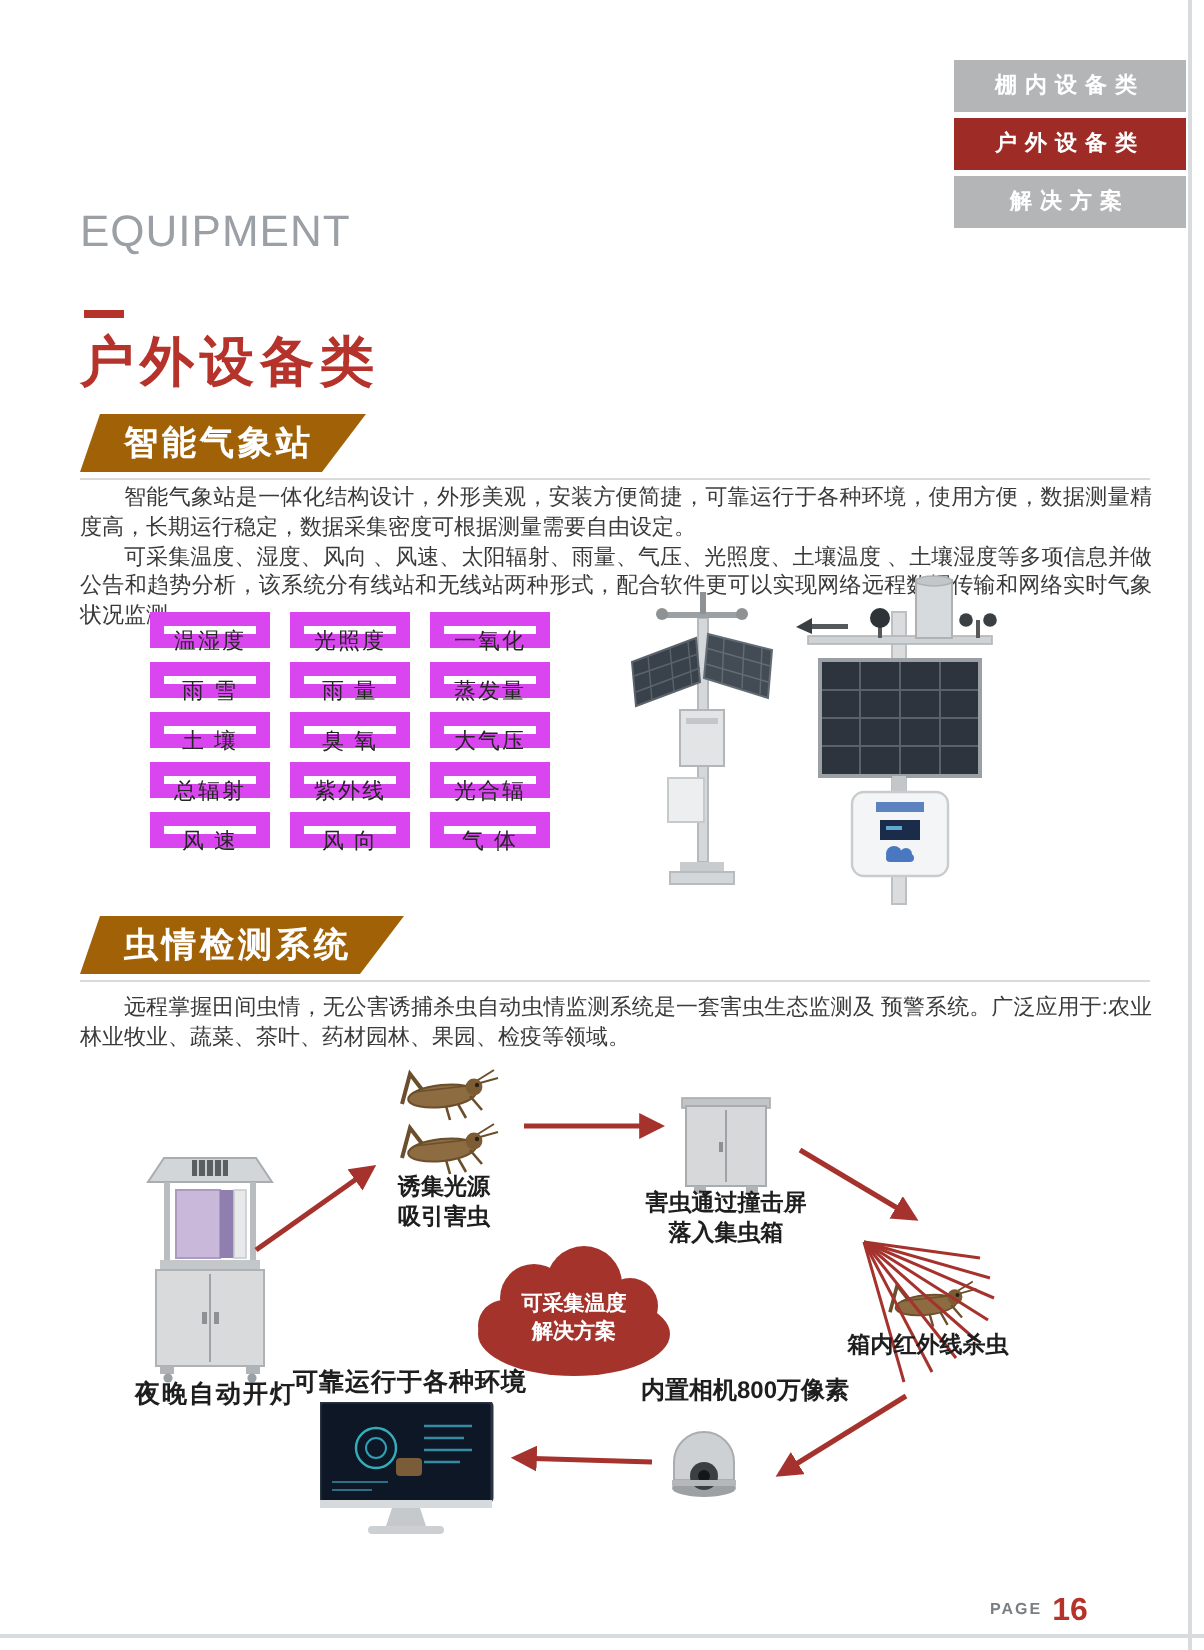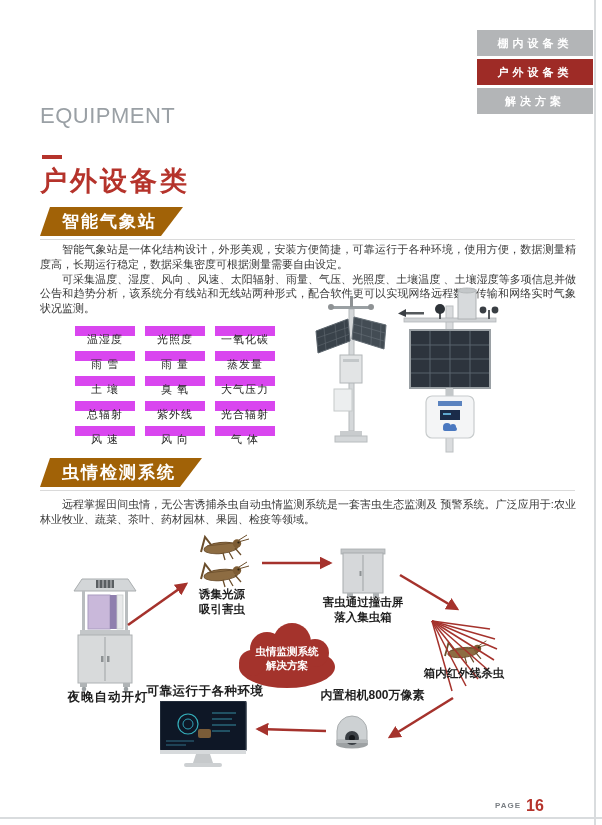--- a/index.html
+++ b/index.html
@@ -25,22 +25,22 @@
           clip-path:polygon(10px 0,100% 0,calc(100% - 22px) 100%,0 100%);}
   .rule{position:absolute;left:40px;width:535px;height:1px;background:#dadada;}
 
   .para{position:absolute;left:40px;width:536px;font-size:11px;line-height:14.8px;
         color:#3a3a3a;text-align:justify;}
   .para p{margin:0;text-indent:22px;}
 
   
   .sensors{position:absolute;left:75px;top:306px;display:grid;
            grid-template-columns:repeat(3,60px);grid-auto-rows:18px;column-gap:10px;row-gap:7px;}
-  .sensor{border:5px solid #d946ef;background:#fff;font-size:11px;color:#262626;
-          text-align:center;line-height:16px;letter-spacing:1px;margin-top:20px;}
+  .sensor{border:7px solid #d946ef;background:#fff;font-size:11px;color:#262626;
+          text-align:center;line-height:16px;letter-spacing:1px;}
 
   
   .abs{position:absolute;}
 
   
   .diagram{position:absolute;left:40px;top:535px;width:536px;height:255px;}
   .overlay{position:absolute;left:0;top:0;width:536px;height:255px;pointer-events:none;}
   .dlabel{position:absolute;font-weight:bold;color:#1e1e1e;text-align:center;line-height:15px;}
   .lbl-lamp{left:16px;top:155px;width:104px;font-size:12.5px;letter-spacing:1px;}
   .lbl-attract{left:146px;top:52px;width:72px;font-size:11.5px;}
@@ -201,21 +201,21 @@
     </svg>
 
     <div class="cloud">
       <svg width="100" height="68" viewBox="0 0 100 68">
         <ellipse cx="50" cy="46" rx="48" ry="21" fill="#a4332c"></ellipse>
         <circle cx="30" cy="28" r="17" fill="#a4332c"></circle>
         <circle cx="55" cy="21" r="19" fill="#a4332c"></circle>
         <circle cx="78" cy="32" r="14" fill="#a4332c"></circle>
         <circle cx="15" cy="42" r="13" fill="#a4332c"></circle>
       </svg>
-      <div class="cloud-text cloud-l1">虫情监测系统</div>
+      <div class="cloud-text cloud-l1">可采集温度</div>
       <div class="cloud-text cloud-l2">解决方案</div>
     </div>
 
     <svg class="abs" style="left:398px;top:104px;" width="52" height="28" viewBox="0 0 52 28">
       <use href="#ghop" x="-2" y="0" width="54" height="27"></use>
     </svg>
 
     <svg class="abs" style="left:290px;top:178px;" width="44" height="38" viewBox="0 0 44 38">
       <ellipse cx="22" cy="31" rx="16" ry="4.5" fill="#9da1a3"></ellipse>
       <path d="M7,18 A15 15 0 0 1 37,18 L37,27 L7,27 Z" fill="#cdd1d3" stroke="#a9adaf" stroke-width="1"></path>

